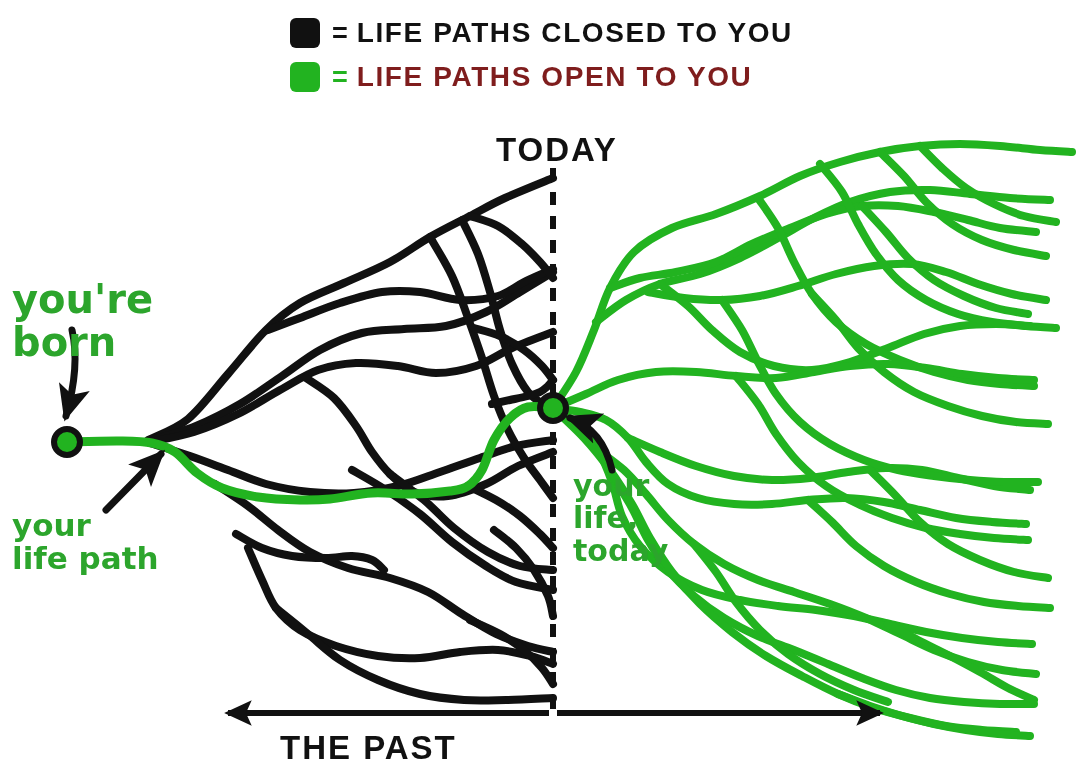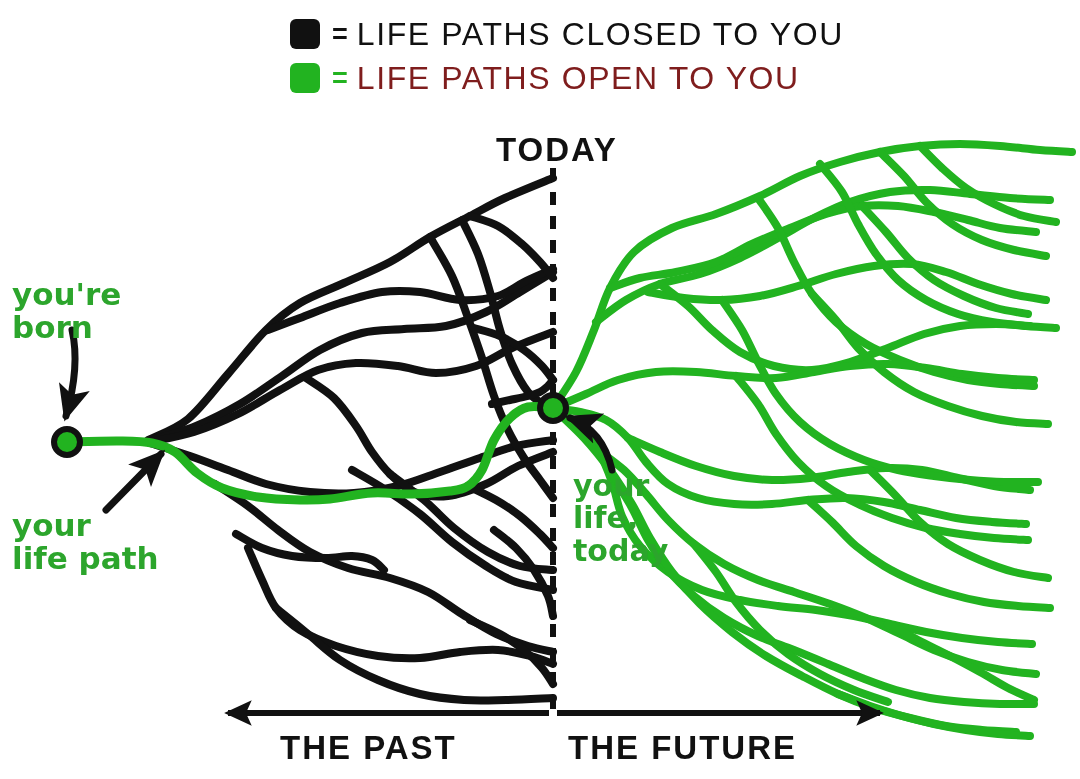--- a/index.html
+++ b/index.html
@@ -38,22 +38,22 @@
   }
   .eq {
     font-family: "Liberation Sans", sans-serif;
     font-size: 27px;
     font-weight: 700;
     margin: 0 9px 0 12px;
     line-height: 1;
   }
   .legend-text {
     font-family: "Liberation Sans", sans-serif;
-    font-size: 32px;
-    font-weight: 400;
+    font-size: 28px;
+    font-weight: 700;
     letter-spacing: 1.6px;
     line-height: 1;
   }
   .label-black {
     position: absolute;
     color: #111111;
     font-family: "Liberation Sans", sans-serif;
     font-weight: 700;
     letter-spacing: 2px;
     white-space: nowrap;
@@ -77,21 +77,21 @@
     font-size: 33px;
   }
   #future-label {
     left: 568px;
     top: 731px;
     font-size: 33px;
   }
   #born-label {
     left: 12px;
     top: 278px;
-    font-size: 31px;
+    font-size: 40px;
   }
   #life-path-label {
     left: 12px;
     top: 509px;
     font-size: 31px;
   }
   #today-life-label {
     left: 573px;
     top: 470px;
     font-size: 30px;
@@ -189,21 +189,20 @@
   </div>
 
   <div class="legend-row" id="legend-row-1" style="left:290px; top:62px;">
     <span class="swatch" style="background: rgb(34, 179, 32);"></span>
     <span class="eq" style="color: rgb(34, 179, 32);">=</span>
     <span class="legend-text" style="color: #7f1d1d;">LIFE PATHS OPEN TO YOU</span>
   </div>
 
   <div class="label-black" id="today-label">TODAY</div>
   <div class="label-black" id="past-label">THE PAST</div>
-  <div class="label-black" id="future-label">THE FUTURE</div>
 
   <div class="label-green" id="born-label" style="color: rgb(44, 165, 44);">you're
 born</div>
   <div class="label-green" id="life-path-label" style="color: rgb(44, 165, 44);">your
 life path</div>
   <div class="label-green" id="today-life-label" style="color: rgb(44, 165, 44);">your
 life,
 today</div>
 
 </div>

